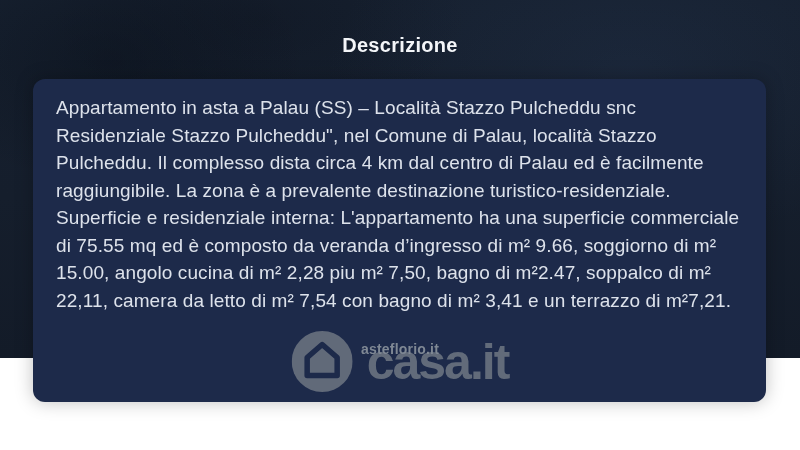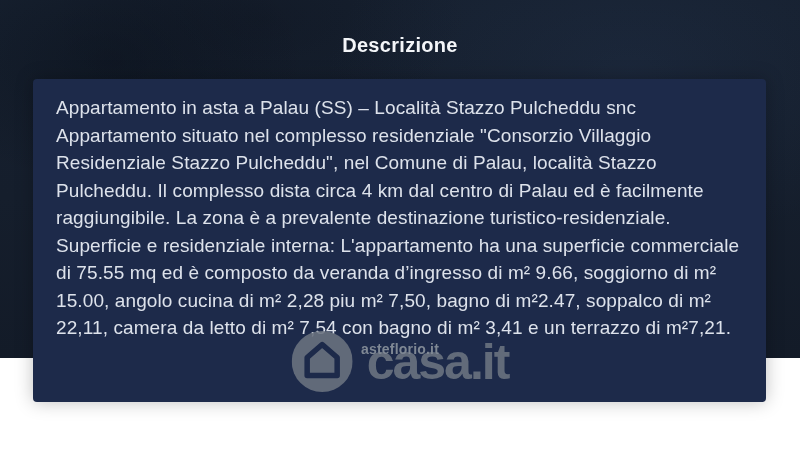--- a/index.html
+++ b/index.html
@@ -27,21 +27,21 @@
     font-weight: bold;
     letter-spacing: 0.3px;
     color: #f4f6f9;
   }
   .panel {
     position: absolute;
     left: 33px; top: 79px;
     width: 733px; height: 323px;
     box-sizing: border-box;
     background: #1d2a4a;
-    border-radius: 4px;
+    border-radius: 12px;
     padding: 15px 23px;
     box-shadow: 0 0 18px rgba(0,0,0,0.25);
   }
   .line {
     white-space: nowrap;
     height: 27.5px;
     line-height: 27.5px;
     font-size: 19px;
     color: #dde2eb;
     letter-spacing: 0.1px;
@@ -76,21 +76,20 @@
 </style>
 </head>
 <body>
 
 <div class="stage">
 
   <div class="page-title">Descrizione</div>
 
   <div class="panel">
     <div class="line">Appartamento in asta a Palau (SS) – Località Stazzo Pulcheddu snc</div>
-    <div class="line">Appartamento situato nel complesso residenziale "Consorzio Villaggio</div>
     <div class="line">Residenziale Stazzo Pulcheddu", nel Comune di Palau, località Stazzo</div>
     <div class="line">Pulcheddu. Il complesso dista circa 4 km dal centro di Palau ed è facilmente</div>
     <div class="line">raggiungibile. La zona è a prevalente destinazione turistico-residenziale.</div>
     <div class="line">Superficie e residenziale interna: L'appartamento ha una superficie commerciale</div>
     <div class="line">di 75.55 mq ed è composto da veranda d’ingresso di m² 9.66, soggiorno di m²</div>
     <div class="line">15.00, angolo cucina di m² 2,28 piu m² 7,50, bagno di m²2.47, soppalco di m²</div>
     <div class="line">22,11, camera da letto di m² 7,54 con bagno di m² 3,41 e un terrazzo di m²7,21.</div>
   </div>
 
   <div class="watermark">

